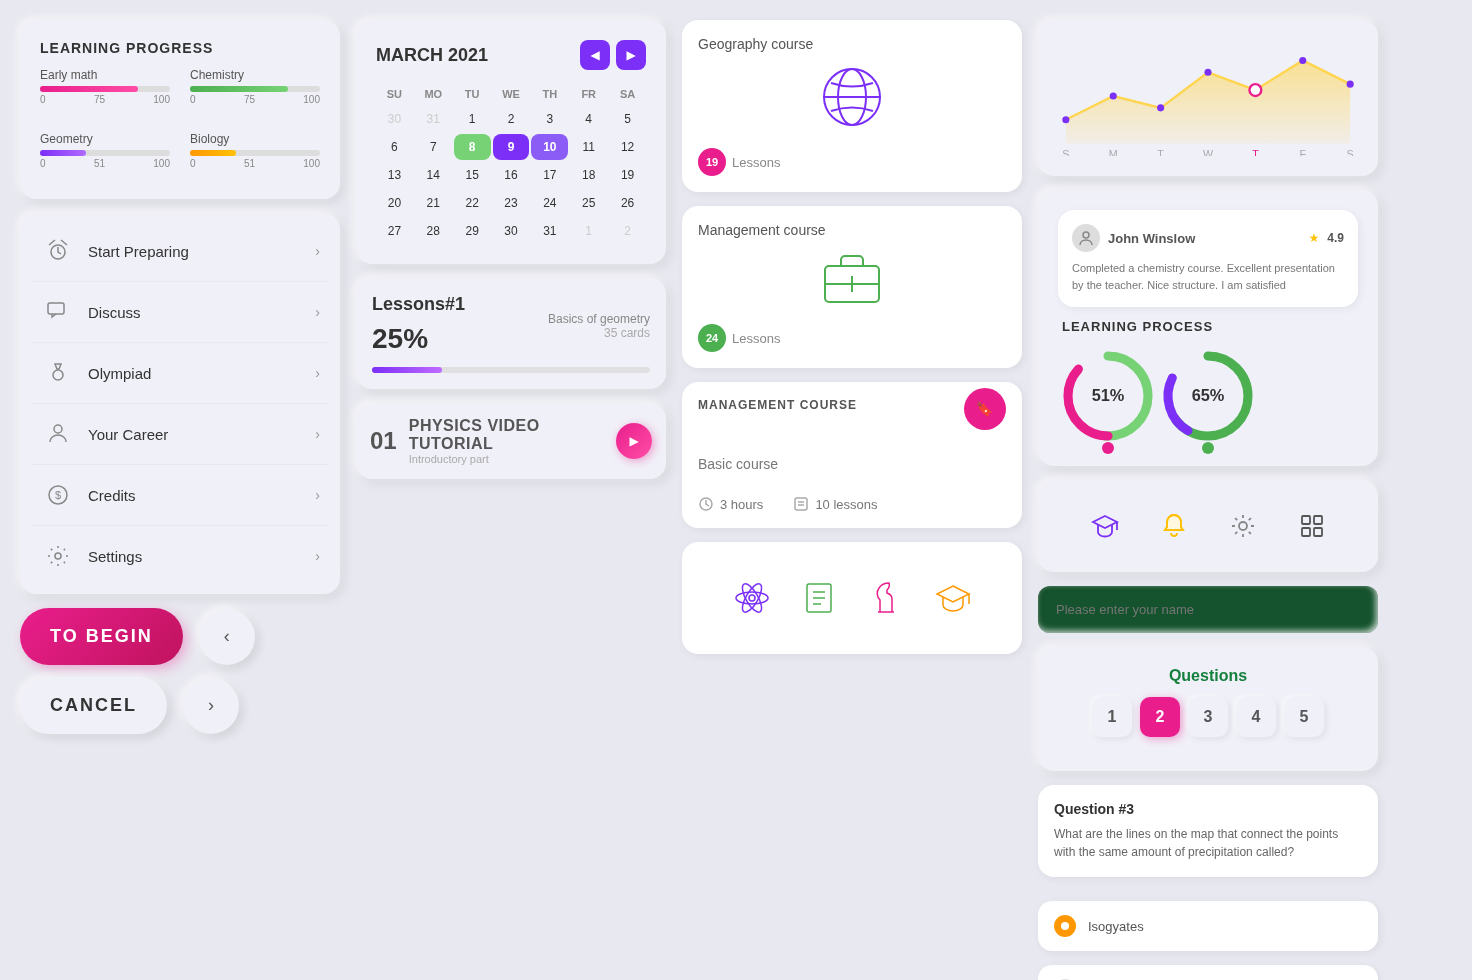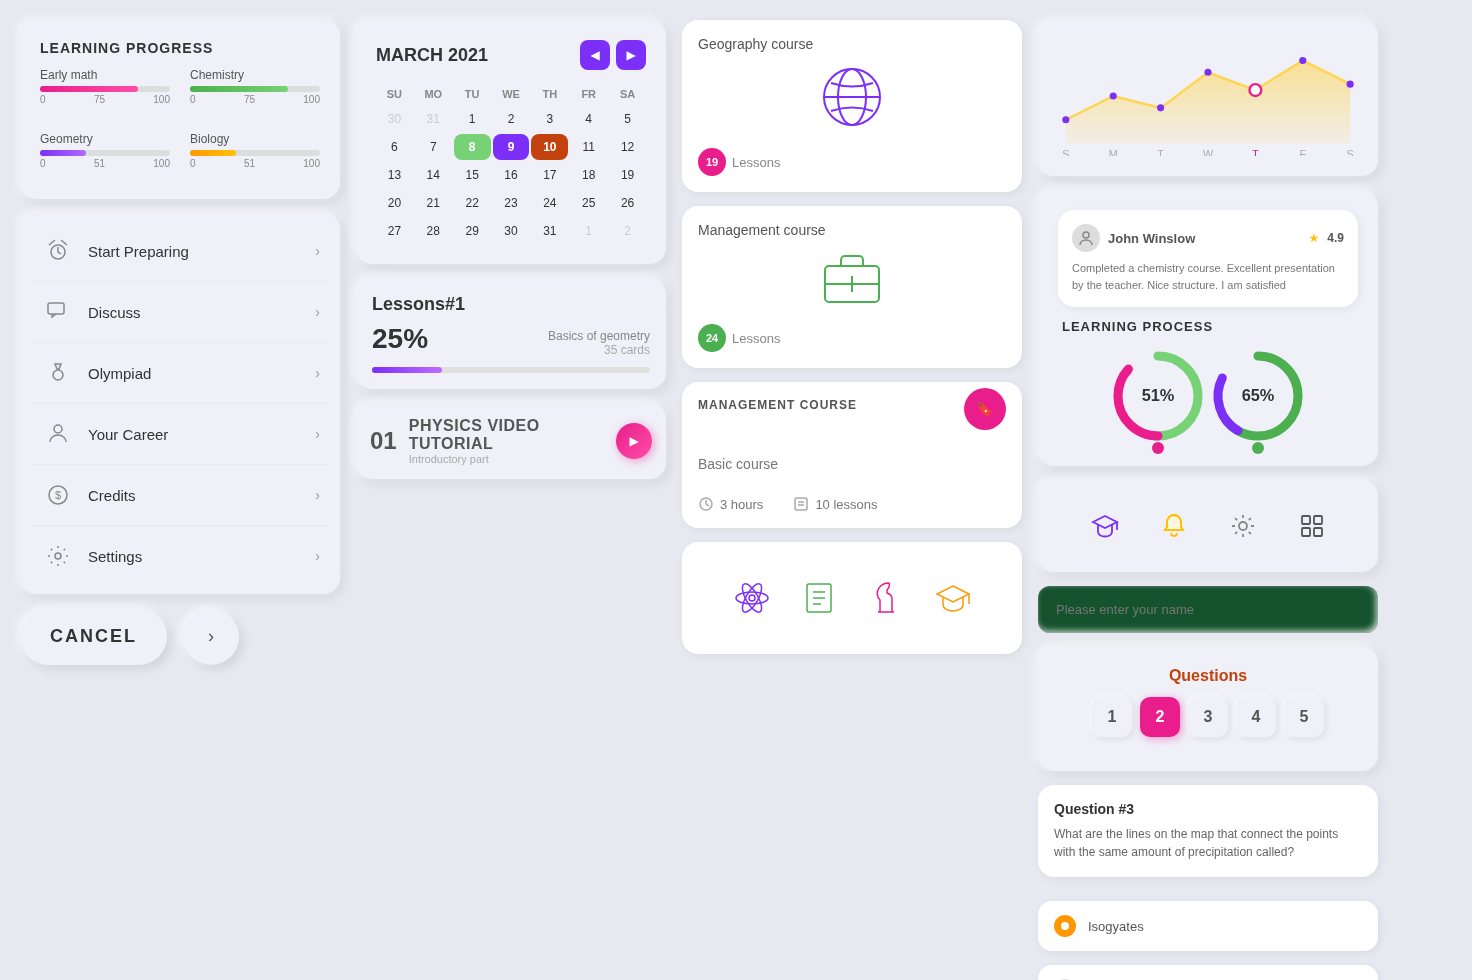--- a/index.html
+++ b/index.html
@@ -80,21 +80,21 @@
     
     .cal-header { display: flex; align-items: center; justify-content: space-between; margin-bottom: 14px; }
     .cal-title { font-size: 18px; font-weight: 700; color: #333; }
     .cal-nav { background: #7b2ff7; color: #fff; border: none; border-radius: 8px; width: 30px; height: 30px; cursor: pointer; display: flex; align-items: center; justify-content: center; font-size: 12px; }
     .cal-grid { display: grid; grid-template-columns: repeat(7, 1fr); text-align: center; gap: 2px; }
     .cal-day-header { font-size: 11px; font-weight: 700; color: #888; padding: 4px 0; }
     .cal-day { font-size: 12px; color: #333; padding: 6px 2px; border-radius: 8px; cursor: pointer; }
     .cal-day.other { color: #ccc; }
     .cal-day.today { background: #76d275; color: #fff; font-weight: 700; }
     .cal-day.selected { background: #7b2ff7; color: #fff; font-weight: 700; }
-    .cal-day.selected2 { background: #c2410c; color: #fff; font-weight: 700; }
+    .cal-day.selected2 { background: #8b5cf6; color: #fff; font-weight: 700; }
 
     
     .lesson-card { padding: 16px; }
     .lesson-num { font-size: 18px; font-weight: 700; color: #333; }
     .lesson-topic { font-size: 12px; color: #888; }
     .lesson-pct { font-size: 28px; font-weight: 700; color: #333; margin: 8px 0 2px; }
     .lesson-cards-count { font-size: 12px; color: #aaa; }
     .lesson-bar { height: 6px; border-radius: 4px; background: #e0e0e0; margin-top: 10px; }
     .lesson-bar-fill { height: 6px; border-radius: 4px; background: linear-gradient(90deg, #7b2ff7, #c06bff); width: 25%; }
 
@@ -150,21 +150,21 @@
 
     
     .name-input {
       width: 100%; border: none; background: #14532d; border-radius: 12px;
       padding: 16px 18px; font-size: 13px; color: #aaa;
       box-shadow: inset 2px 2px 6px rgba(0,0,0,0.08), inset -2px -2px 6px rgba(255,255,255,0.8);
       outline: none;
     }
 
     
-    .questions-title { font-size: 16px; font-weight: 700; color: #c2410c; text-align: center; margin-bottom: 12px; }
+    .questions-title { font-size: 16px; font-weight: 700; color: #15803d; text-align: center; margin-bottom: 12px; }
     .q-numbers { display: flex; gap: 8px; justify-content: center; margin-bottom: 14px; }
     .q-num { width: 40px; height: 40px; border-radius: 10px; display: flex; align-items: center; justify-content: center; font-size: 16px; font-weight: 700; cursor: pointer; }
     .q-num-default { background: #f0f0f8; color: #555; box-shadow: 2px 2px 6px rgba(0,0,0,0.08), -1px -1px 4px rgba(255,255,255,0.8); }
     .q-num-active { background: #e91e8c; color: #fff; box-shadow: 2px 2px 8px rgba(233,30,140,0.4); }
 
     
     .question-card { padding: 16px; margin-bottom: 10px; }
     .question-num { font-size: 14px; font-weight: 700; color: #333; margin-bottom: 8px; }
     .question-text { font-size: 12px; color: #666; line-height: 1.5; }
 
@@ -299,20 +299,24 @@
             <circle cx="12" cy="12" r="3"></circle>
             <path d="M12 2v2M12 20v2M2 12h2M20 12h2M4.9 4.9l1.4 1.4M17.7 17.7l1.4 1.4M4.9 19.1l1.4-1.4M17.7 6.3l1.4-1.4"></path>
           </svg>
       </div>
       <span class="menu-label">Settings</span>
       <span class="menu-chevron">›</span>
     </div>
   </div>
 
   <div style="display:flex; flex-direction:column; gap:12px;">
+    <div class="buttons-row">
+      <button class="btn-begin">TO BEGIN</button>
+      <button class="btn-nav">‹</button>
+    </div>
     <div class="buttons-row">
       <button class="btn-cancel">CANCEL</button>
       <button class="btn-nav">›</button>
     </div>
   </div>
 </div>
 
 <div class="col2">
 
   <div class="card">
@@ -368,21 +372,21 @@
       <div class="cal-day">28</div>
       <div class="cal-day">29</div>
       <div class="cal-day">30</div>
       <div class="cal-day">31</div>
       <div class="cal-day other">1</div>
       <div class="cal-day other">2</div>
     </div>
   </div>
 
   <div class="card lesson-card">
-    <div style="display:flex; justify-content:space-between; align-items:flex-end;">
+    <div style="display:flex; justify-content:space-between; align-items:center;">
       <div>
         <div class="lesson-num">Lessons#1</div>
         <div class="lesson-pct">25%</div>
       </div>
       <div style="text-align:right;">
         <div class="lesson-topic">Basics of geometry</div>
         <div class="lesson-cards-count">35 cards</div>
       </div>
     </div>
     <div class="lesson-bar">
@@ -541,21 +545,21 @@
               <path d="M3 16c0-3 2.7-5 6-5s6 2 6 5"></path>
             </svg>
         </div>
         <span class="review-name">John Winslow</span>
         <span class="review-star">★</span>
         <span class="review-rating">4.9</span>
       </div>
       <p class="review-text">Completed a chemistry course. Excellent presentation by the teacher. Nice structure. I am satisfied</p>
     </div>
     <div class="learning-process-label" style="margin: 12px 0 12px 4px;">LEARNING PROCESS</div>
-    <div style="display:flex; justify-content:center;">
+    <div style="display:flex; justify-content:flex-start;">
 
       <div class="circle-container">
         <svg class="radial-svg" viewBox="0 0 110 110">
           <circle cx="55" cy="55" r="44" fill="none" stroke="#f0f0f8" stroke-width="10"></circle>
           <circle cx="55" cy="55" r="44" fill="none" stroke="#76d275" stroke-width="10" stroke-dasharray="276.46" stroke-dashoffset="135" stroke-linecap="round" transform="rotate(-90 55 55)"></circle>
           <circle cx="55" cy="55" r="44" fill="none" stroke="#e91e8c" stroke-width="10" stroke-dasharray="276.46" stroke-dashoffset="175" stroke-linecap="round" transform="rotate(90 55 55)"></circle>
           <text x="55" y="60" text-anchor="middle" font-size="18" font-weight="700" fill="#333">51%</text>
         </svg>
         <div style="position:absolute; bottom:-8px; width:12px; height:12px; background:#e91e8c; border-radius:50%; left:50%; transform:translateX(-50%);"></div>
       </div>

